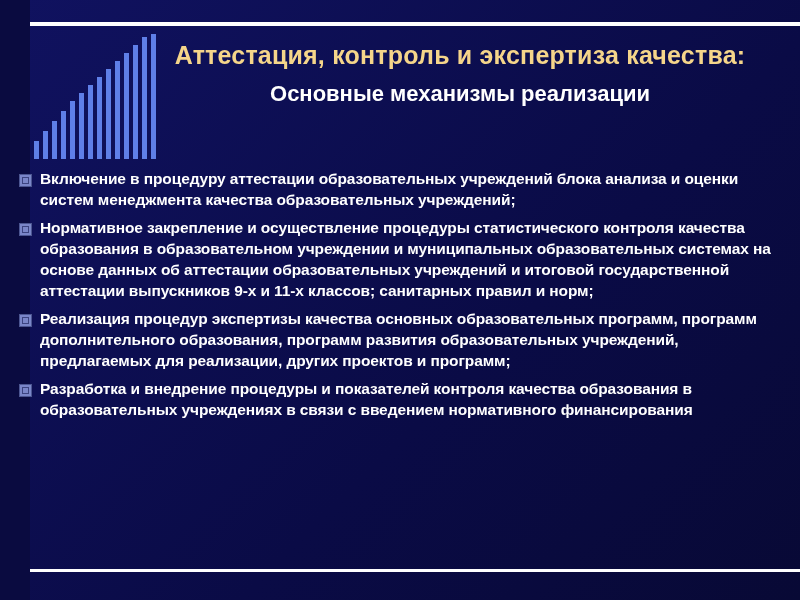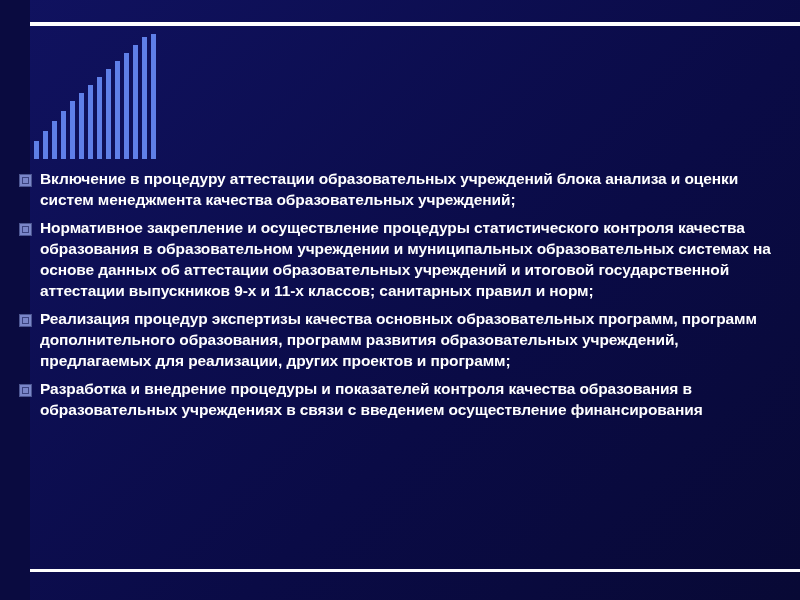--- a/index.html
+++ b/index.html
@@ -148,20 +148,24 @@
     <div class="bar" style="left:54px; height:74px;"></div>
     <div class="bar" style="left:63px; height:82px;"></div>
     <div class="bar" style="left:72px; height:90px;"></div>
     <div class="bar" style="left:81px; height:98px;"></div>
     <div class="bar" style="left:90px; height:106px;"></div>
     <div class="bar" style="left:99px; height:114px;"></div>
     <div class="bar" style="left:108px;height:122px;"></div>
     <div class="bar" style="left:117px;height:125px;"></div>
   </div>
 
+  <div class="title-wrap">
+    <div class="title-line1">Аттестация, контроль и экспертиза качества:</div>
+    <div class="title-line2">Основные механизмы реализации</div>
+  </div>
 
   <div class="body-list">
 
     <div class="bullet-row">
       <span class="bullet-icon">
           <span class="sq"></span>
         </span>
       <span class="bullet-text">Включение в процедуру аттестации образовательных учреждений блока анализа и оценки систем менеджмента качества образовательных учреждений;</span>
     </div>
 
@@ -177,19 +181,19 @@
       <span class="bullet-icon">
           <span class="sq"></span>
         </span>
       <span class="bullet-text">Реализация процедур экспертизы качества основных образовательных программ, программ дополнительного образования, программ развития образовательных учреждений, предлагаемых для реализации, других проектов и программ;</span>
     </div>
 
     <div class="bullet-row">
       <span class="bullet-icon">
           <span class="sq"></span>
         </span>
-      <span class="bullet-text">Разработка и внедрение процедуры и показателей контроля качества образования в образовательных учреждениях в связи с введением осуществление финансирования</span>
+      <span class="bullet-text">Разработка и внедрение процедуры и показателей контроля качества образования в образовательных учреждениях в связи с введением нормативного финансирования</span>
     </div>
 
   </div>
 
   <div class="bottom-rule"></div>
 </div>
 
 </body></html>

